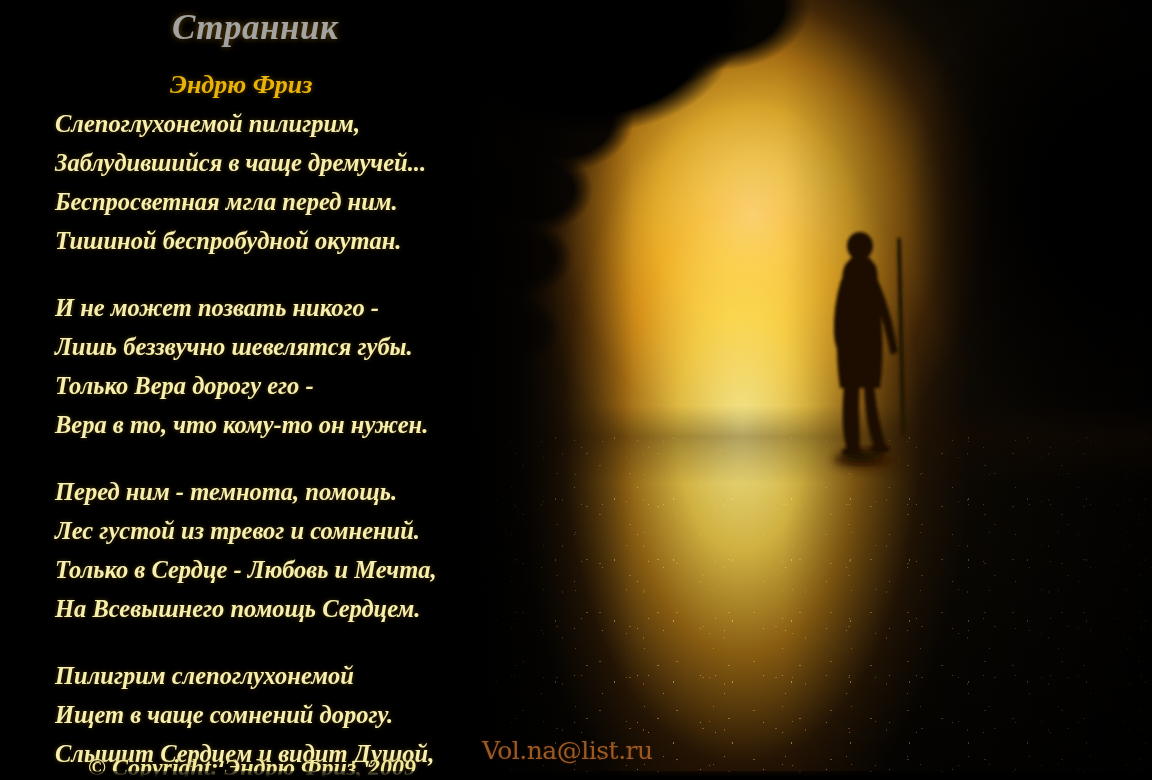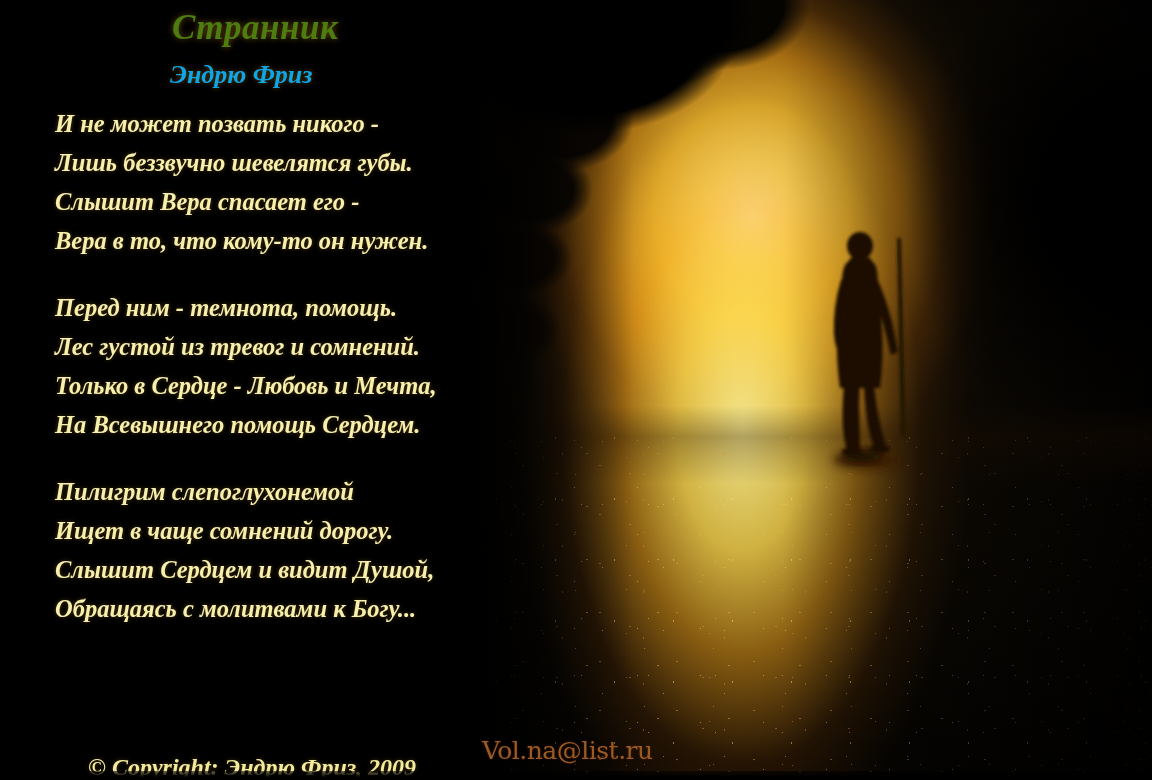--- a/index.html
+++ b/index.html
@@ -156,33 +156,33 @@
     height: 780px;
   }
 
   .title {
     position: absolute;
     left: 172px;
     top: 8px;
     font-size: 35px;
     font-style: italic;
     font-weight: 700;
-    color: #4d7c0f;
+    color: #a3a3a3;
     letter-spacing: 0.5px;
     text-shadow: 0 0 6px rgba(120,86,10,0.85), 1px 1px 1px rgba(0,0,0,0.95);
   }
 
   .author {
     position: absolute;
     left: 170px;
-    top: 60px;
+    top: 70px;
     font-size: 26px;
     font-style: italic;
     font-weight: 700;
-    color: #0ea5e9;
+    color: #eab308;
     text-shadow: 0 0 5px rgba(120,86,10,0.8), 1px 1px 1px rgba(0,0,0,0.95);
   }
 
   #stanzas {
     position: absolute;
     left: 55px;
     top: 104px;
     width: 500px;
   }
 
@@ -292,25 +292,31 @@
   <div class="bg-layer" id="bg-textshade"></div>
   <div class="bg-layer" id="bg-vignette"></div>
 
   <div id="text-column">
 
     <div class="title">Странник</div>
     <div class="author">Эндрю Фриз</div>
 
     <div id="stanzas">
 
+      <div class="stanza">
+        <div class="line">Слепоглухонемой пилигрим,</div>
+        <div class="line">Заблудившийся в чаще дремучей...</div>
+        <div class="line">Беспросветная мгла перед ним.</div>
+        <div class="line">Тишиной беспробудной окутан.</div>
+      </div>
 
       <div class="stanza">
         <div class="line">И не может позвать никого -</div>
         <div class="line">Лишь беззвучно шевелятся губы.</div>
-        <div class="line">Слышит Вера спасает его -</div>
+        <div class="line">Только Вера дорогу его -</div>
         <div class="line">Вера в то, что кому-то он нужен.</div>
       </div>
 
       <div class="stanza">
         <div class="line">Перед ним - темнота, помощь.</div>
         <div class="line">Лес густой из тревог и сомнений.</div>
         <div class="line">Только в Сердце - Любовь и Мечта,</div>
         <div class="line">На Всевышнего помощь Сердцем.</div>
       </div>
 

